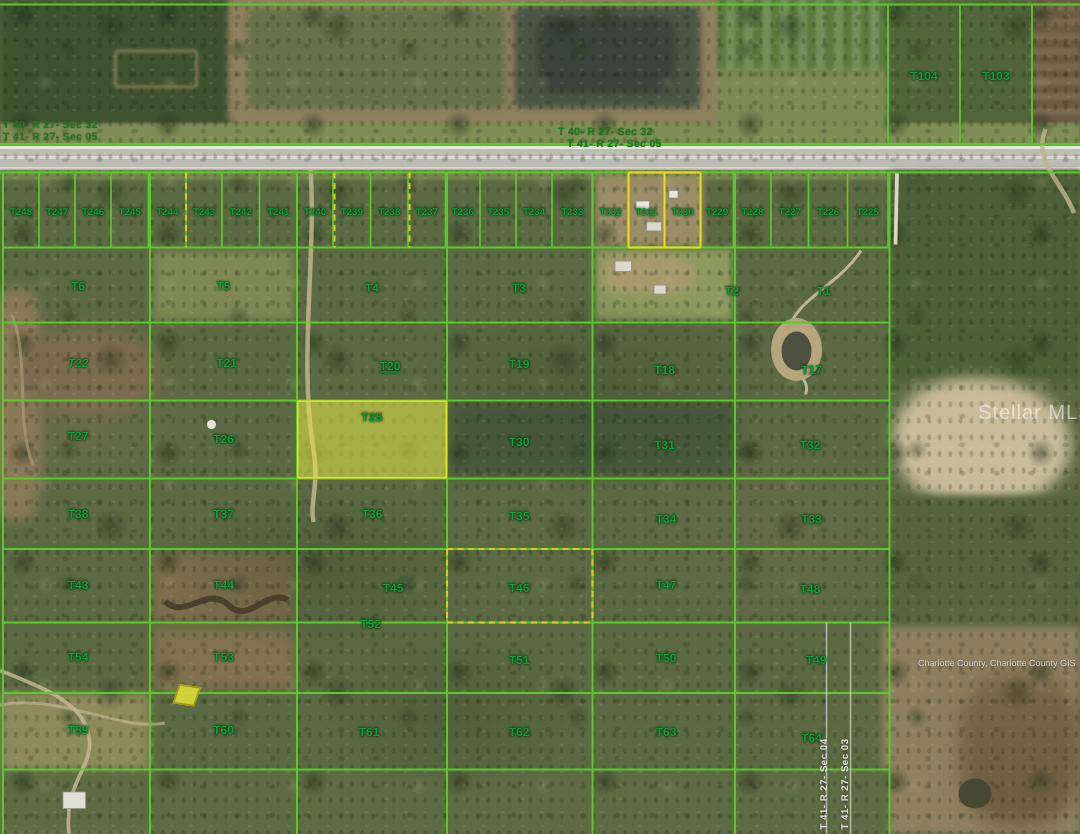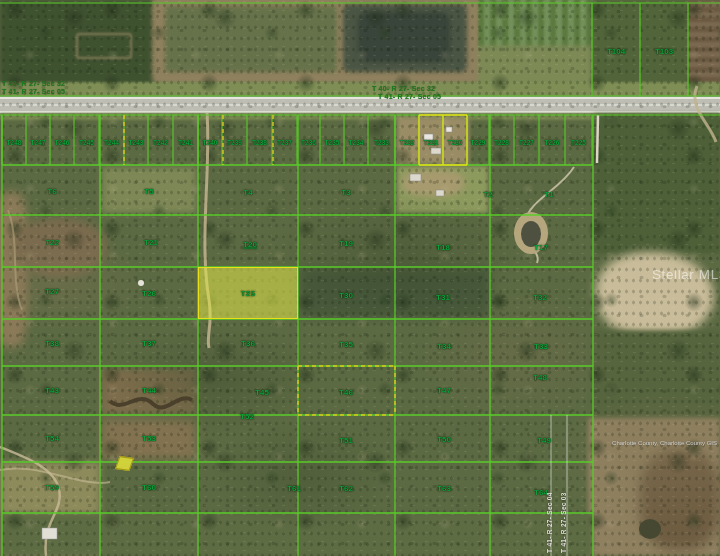--- a/index.html
+++ b/index.html
@@ -233,51 +233,51 @@
     </div>
   <div id="plabels" style="left:0;top:0;width:720px;height:556px;">
       <div class="plabel" style="left: 52px; top: 191px;">T6</div>
       <div class="plabel" style="left: 149px; top: 191px;">T5</div>
       <div class="plabel" style="left: 248px; top: 192px;">T4</div>
       <div class="plabel" style="left: 346px; top: 192px;">T3</div>
       <div class="plabel" style="left: 442px; top: 194px; margin-left: 46px;">T2</div>
       <div class="plabel" style="left: 549px; top: 194px;">T1</div>
       <div class="plabel" style="left: 52px; top: 242px; font-style: italic;">T22</div>
       <div class="plabel" style="left: 151px; top: 242px;">T21</div>
-      <div class="plabel" style="left: 250px; top: 244px; text-decoration: underline;">T20</div>
+      <div class="plabel" style="left: 260px; top: 244px; text-decoration: underline;">T20</div>
       <div class="plabel" style="left: 346px; top: 243px;">T19</div>
       <div class="plabel" style="left: 443px; top: 247px;">T18</div>
       <div class="plabel" style="left: 541px; top: 247px;">T17</div>
       <div class="plabel" style="left: 52px; top: 291px;">T27</div>
       <div class="plabel" style="left: 149px; top: 293px;">T26</div>
-      <div class="plabel" style="left: 248px; top: 293px; font-family: Liberation Mono, monospace;">T25</div>
+      <div class="plabel" style="left: 248px; top: 279px; font-family: Liberation Mono, monospace;">T25</div>
       <div class="plabel" style="left: 346px; top: 295px;">T30</div>
       <div class="plabel" style="left: 443px; top: 297px;">T31</div>
       <div class="plabel" style="left: 540px; top: 297px;">T32</div>
       <div class="plabel" style="left: 52px; top: 343px;">T38</div>
       <div class="plabel" style="left: 149px; top: 343px;">T37</div>
       <div class="plabel" style="left: 248px; top: 343px;">T36</div>
       <div class="plabel" style="left: 346px; top: 344px;">T35</div>
       <div class="plabel" style="left: 444px; top: 346px;">T34</div>
       <div class="plabel" style="left: 541px; top: 346px;">T33</div>
       <div class="plabel" style="left: 52px; top: 390px;">T43</div>
       <div class="plabel" style="left: 149px; top: 390px;">T44</div>
       <div class="plabel" style="left: 262px; top: 392px;">T45</div>
       <div class="plabel" style="left: 346px; top: 392px;">T46</div>
       <div class="plabel" style="left: 444px; top: 390px;">T47</div>
-      <div class="plabel" style="left: 540px; top: 377px;">T48</div>
+      <div class="plabel" style="left: 540px; top: 393px;">T48</div>
       <div class="plabel" style="left: 52px; top: 438px;">T54</div>
       <div class="plabel" style="left: 149px; top: 438px; text-align: center;">T53</div>
       <div class="plabel" style="left: 247px; top: 416px;">T52</div>
       <div class="plabel" style="left: 346px; top: 440px;">T51</div>
       <div class="plabel" style="left: 444px; top: 439px;">T50</div>
       <div class="plabel" style="left: 544px; top: 440px;">T49</div>
       <div class="plabel" style="left: 52px; top: 487px;">T59</div>
       <div class="plabel" style="left: 149px; top: 487px;">T60</div>
-      <div class="plabel" style="left: 246px; top: 488px; margin-left: 48px;">T61</div>
+      <div class="plabel" style="left: 246px; top: 488px;">T61</div>
       <div class="plabel" style="left: 346px; top: 488px;">T62</div>
       <div class="plabel" style="left: 444px; top: 488px;">T63</div>
       <div class="plabel" style="left: 541px; top: 492px;">T64</div>
       <div class="plabel" style="left: 616px; top: 51px;">T104</div>
       <div class="plabel" style="left: 664px; top: 51px;">T103</div>
     </div>
 
   <div class="sec-text" style="left:2px;top:80px;">T 40- R 27- Sec 32</div>
   <div class="sec-text" style="left:2px;top:88px;">T 41- R 27- Sec 05</div>
   <div class="sec-text" style="left:372px;top:85px;">T 40- R 27- Sec 32</div>

